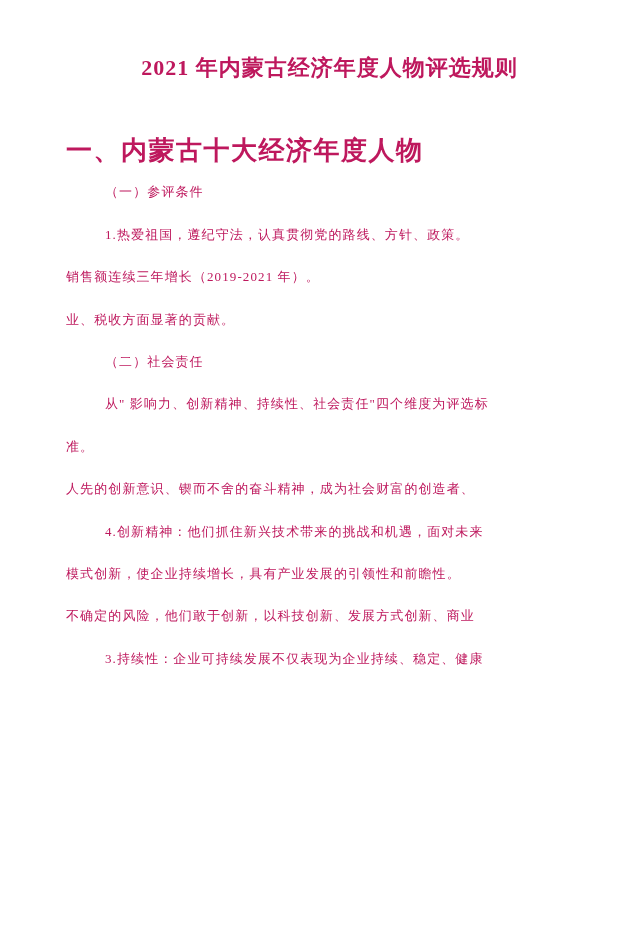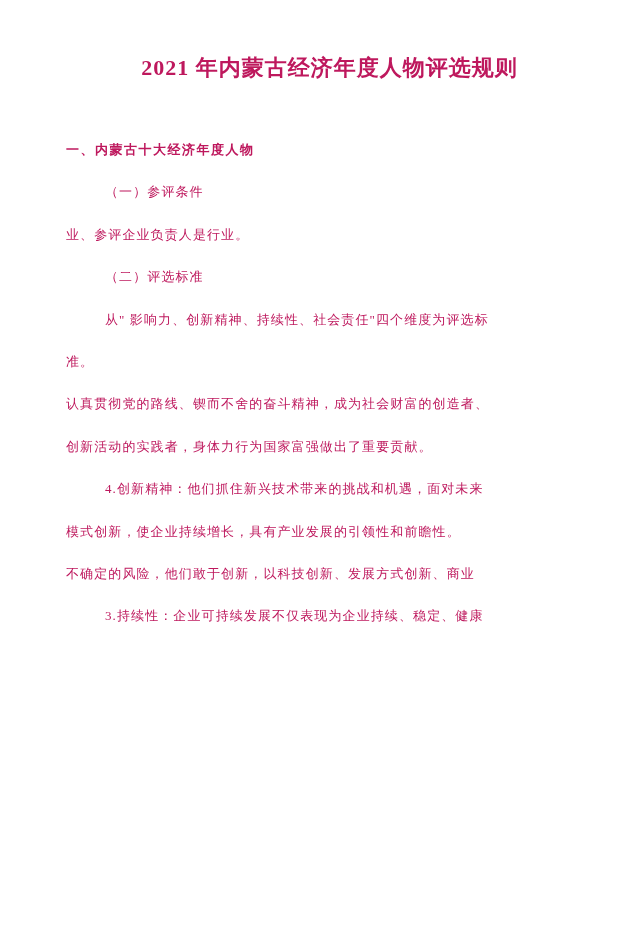--- a/index.html
+++ b/index.html
@@ -41,42 +41,43 @@
     font-size: 13px;
     letter-spacing: 1.1px;
     white-space: nowrap;
   }
   .indent {
     text-indent: 39px;
   }
   .heading {
     font-family: "Liberation Sans", "DejaVu Sans", sans-serif;
     font-weight: bold;
-    font-size: 13px;
+    font-size: 26px;
     letter-spacing: 1.5px;
   }
 </style>
 </head>
 <body>
 
 <div class="page">
 
   <div class="doc-title">2021 年内蒙古经济年度人物评选规则</div>
 
   <div class="content">
 
     <div class="line heading">一、内蒙古十大经济年度人物</div>
 
     <div class="line indent">（一）参评条件</div>
-    <div class="line">业、参评企业负责人是行业。</div>
-    <div class="line indent">（二）评选标准</div>
+    <div class="line indent">1.热爱祖国，遵纪守法，认真贯彻党的路线、方针、政策。</div>
+    <div class="line">销售额连续三年增长（2019-2021 年）。</div>
+    <div class="line">业、税收方面显著的贡献。</div>
+    <div class="line indent">（二）社会责任</div>
     <div class="line indent">从" 影响力、创新精神、持续性、社会责任"四个维度为评选标</div>
     <div class="line">准。</div>
-    <div class="line">认真贯彻党的路线、锲而不舍的奋斗精神，成为社会财富的创造者、</div>
-    <div class="line">创新活动的实践者，身体力行为国家富强做出了重要贡献。</div>
+    <div class="line">人先的创新意识、锲而不舍的奋斗精神，成为社会财富的创造者、</div>
     <div class="line indent">4.创新精神：他们抓住新兴技术带来的挑战和机遇，面对未来</div>
     <div class="line">模式创新，使企业持续增长，具有产业发展的引领性和前瞻性。</div>
     <div class="line">不确定的风险，他们敢于创新，以科技创新、发展方式创新、商业</div>
     <div class="line indent">3.持续性：企业可持续发展不仅表现为企业持续、稳定、健康</div>
 
   </div>
 
 </div>
 
 </body></html>

